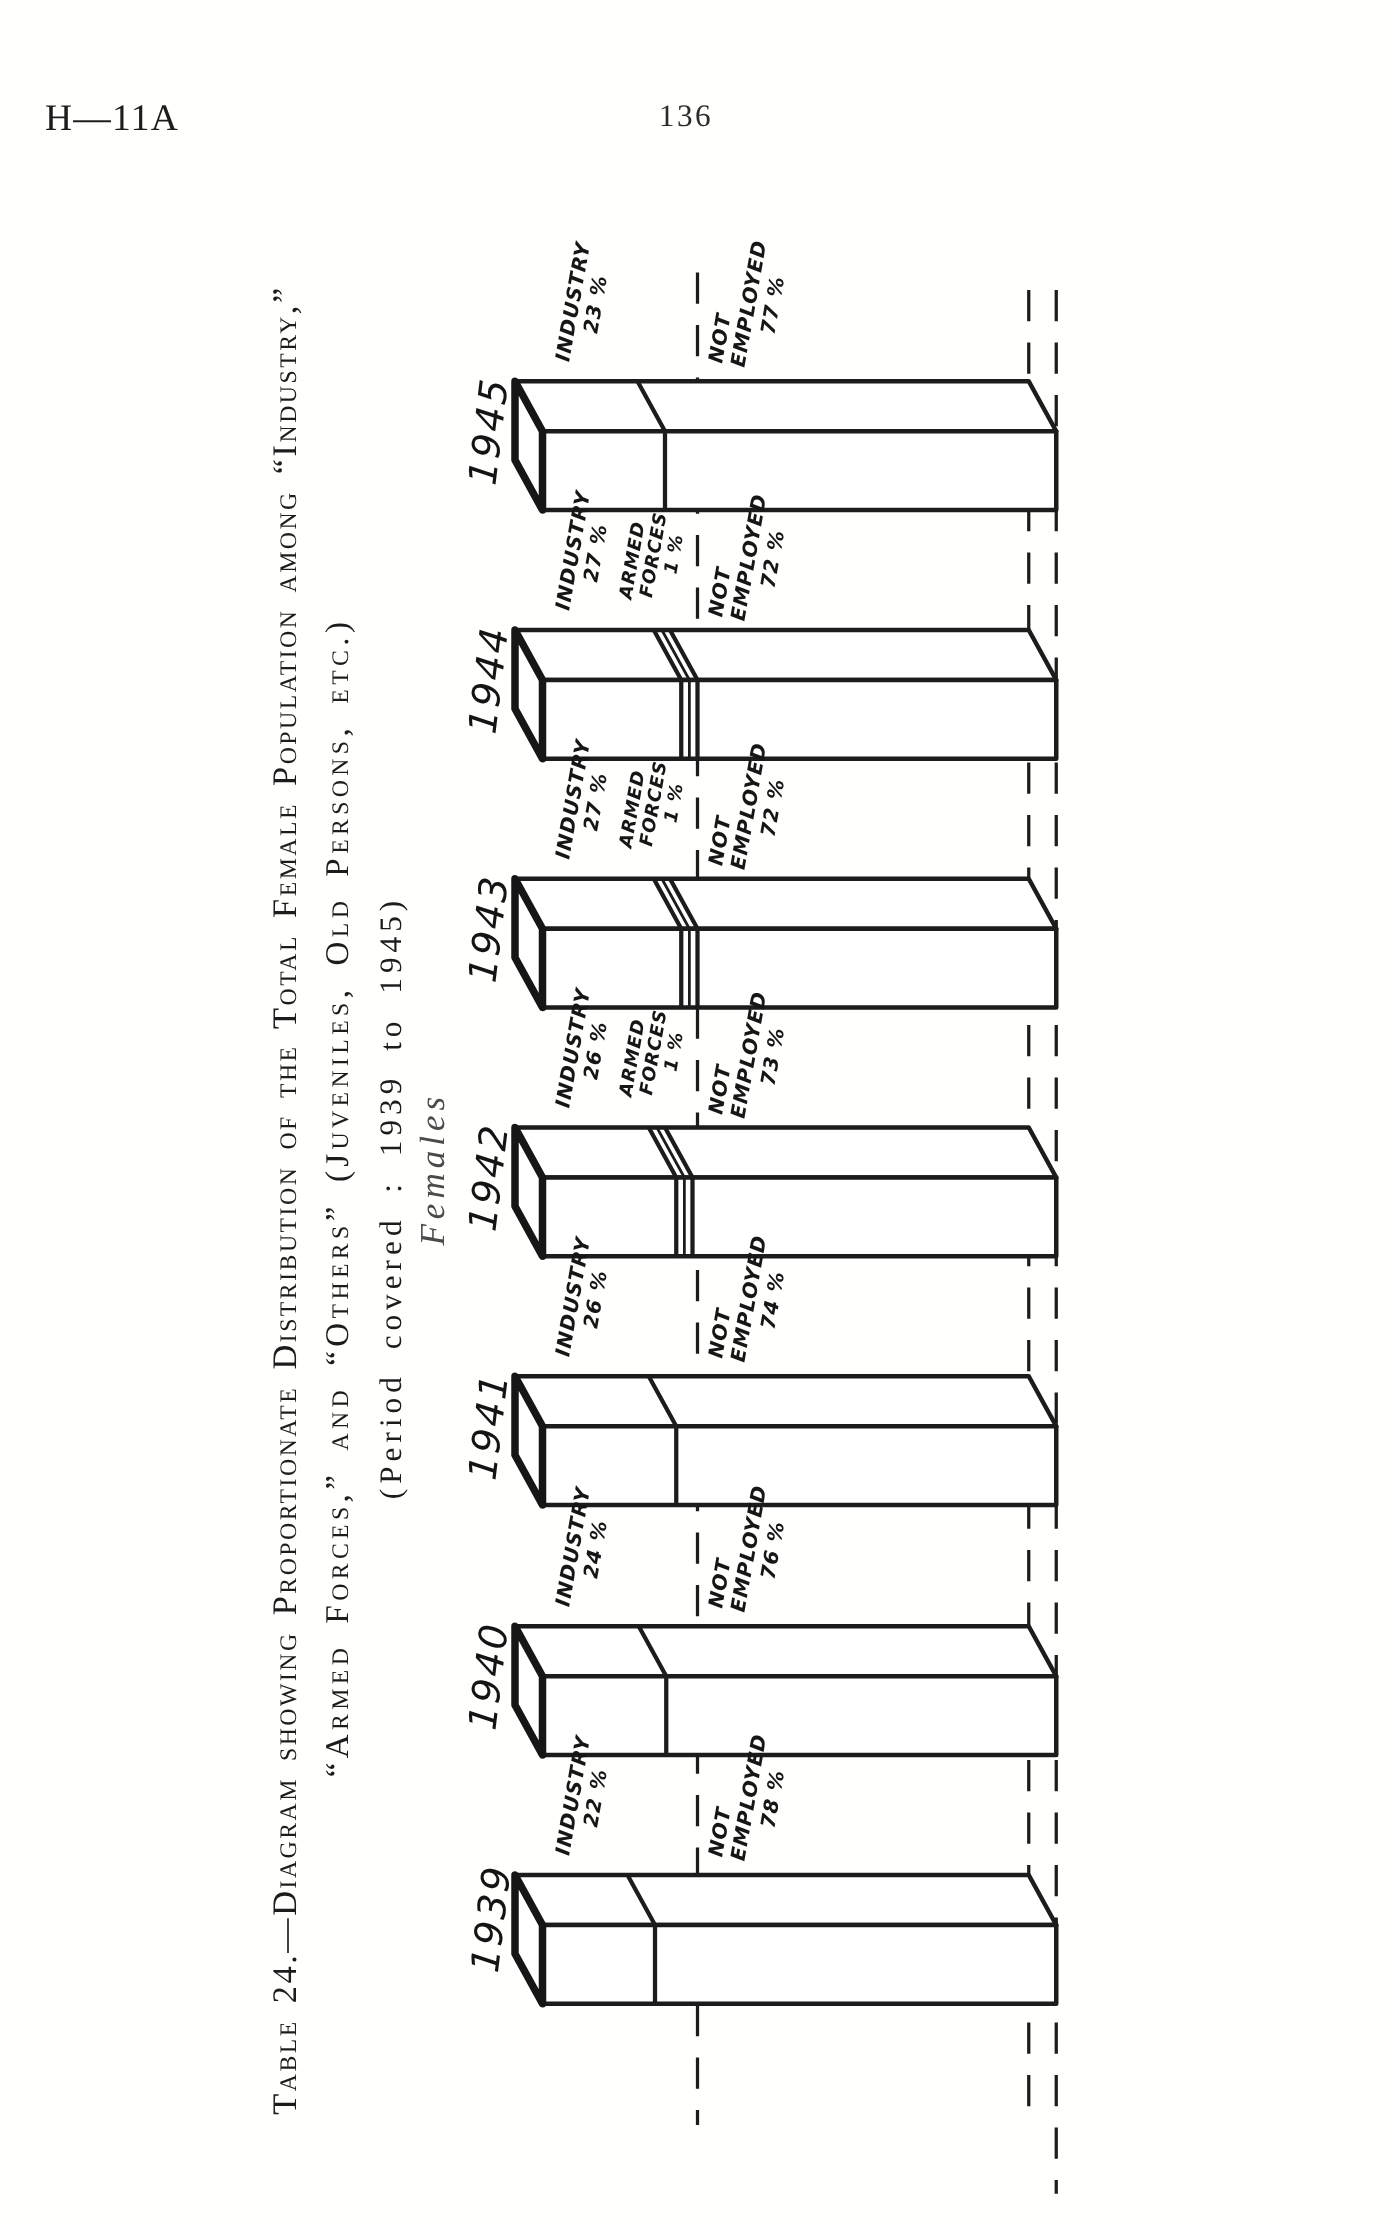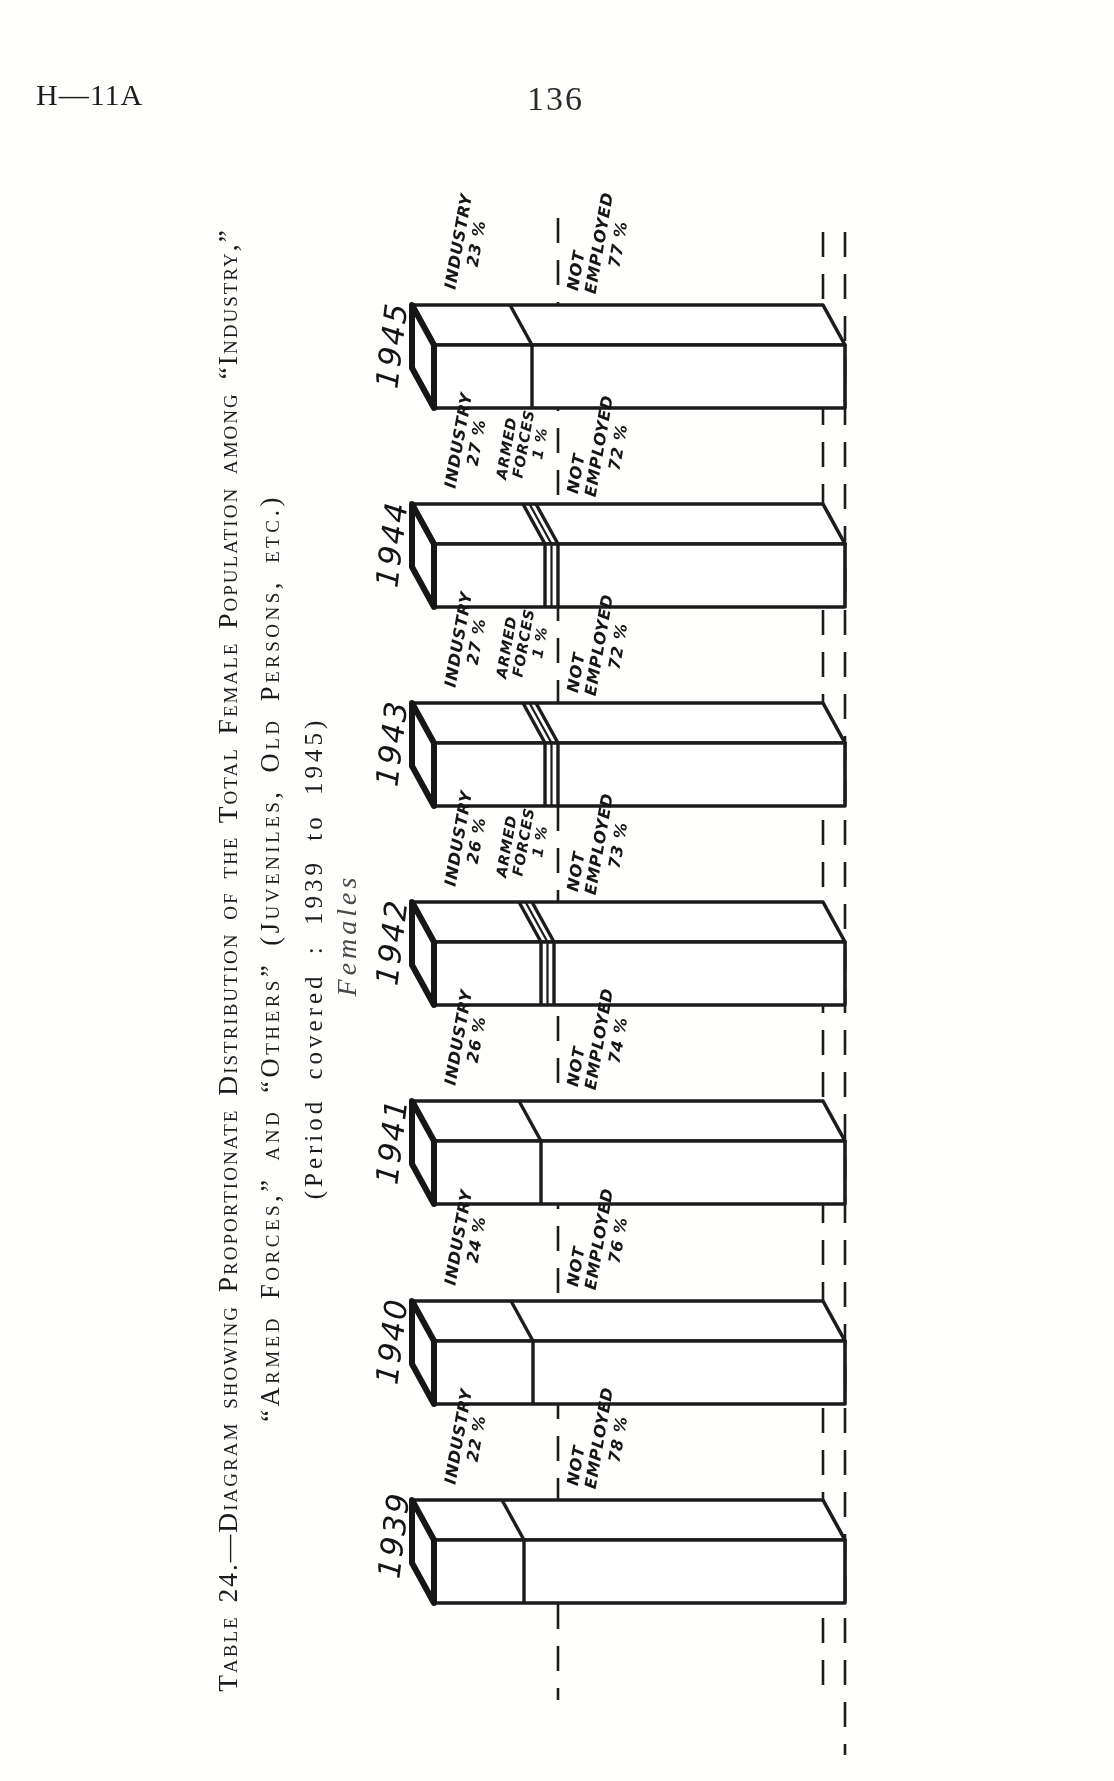--- a/index.html
+++ b/index.html
@@ -3,21 +3,21 @@
 <meta charset="utf-8">
 <style>
   html,body { margin:0; padding:0; background:#ffffff; }
   .page {
     position:relative; width:1114px; height:1781px;
     background:#fffffe; overflow:hidden;
     font-family:"Liberation Serif","DejaVu Serif",serif; color:#1c1c1c;padding-left:18px;
   }
   
   .hleft { position:absolute; left:36px; top:78px; font-size:30px; letter-spacing:1px; }
-  .hnum  { position:absolute; left:527px; top:80px; font-size:34px; letter-spacing:2px; color:#2b2b2b; }
+  .hnum  { position:absolute; left:527px; top:80px; font-size:25px; letter-spacing:2px; color:#2b2b2b; }
 
   
   .rot { position:absolute; white-space:nowrap; transform:translate(-50%,-50%) rotate(-90deg); }
   .tl1 { left:228px; top:960px; font-size:27.5px; font-variant:small-caps; letter-spacing:2px; word-spacing:4px; }
   .tl2 { left:270px; top:958px; font-size:26.5px; font-variant:small-caps; letter-spacing:3.5px; word-spacing:6px; }
   .tl3 { left:314px; top:958px; font-size:25px; letter-spacing:4px; word-spacing:8px; }
   .females { position:absolute; left:347px; top:935px; white-space:nowrap;
     transform:translate(-50%,-50%) rotate(-90deg);
     font-style:italic; font-size:28px; letter-spacing:4px; color:#4a4a4a; }
 

